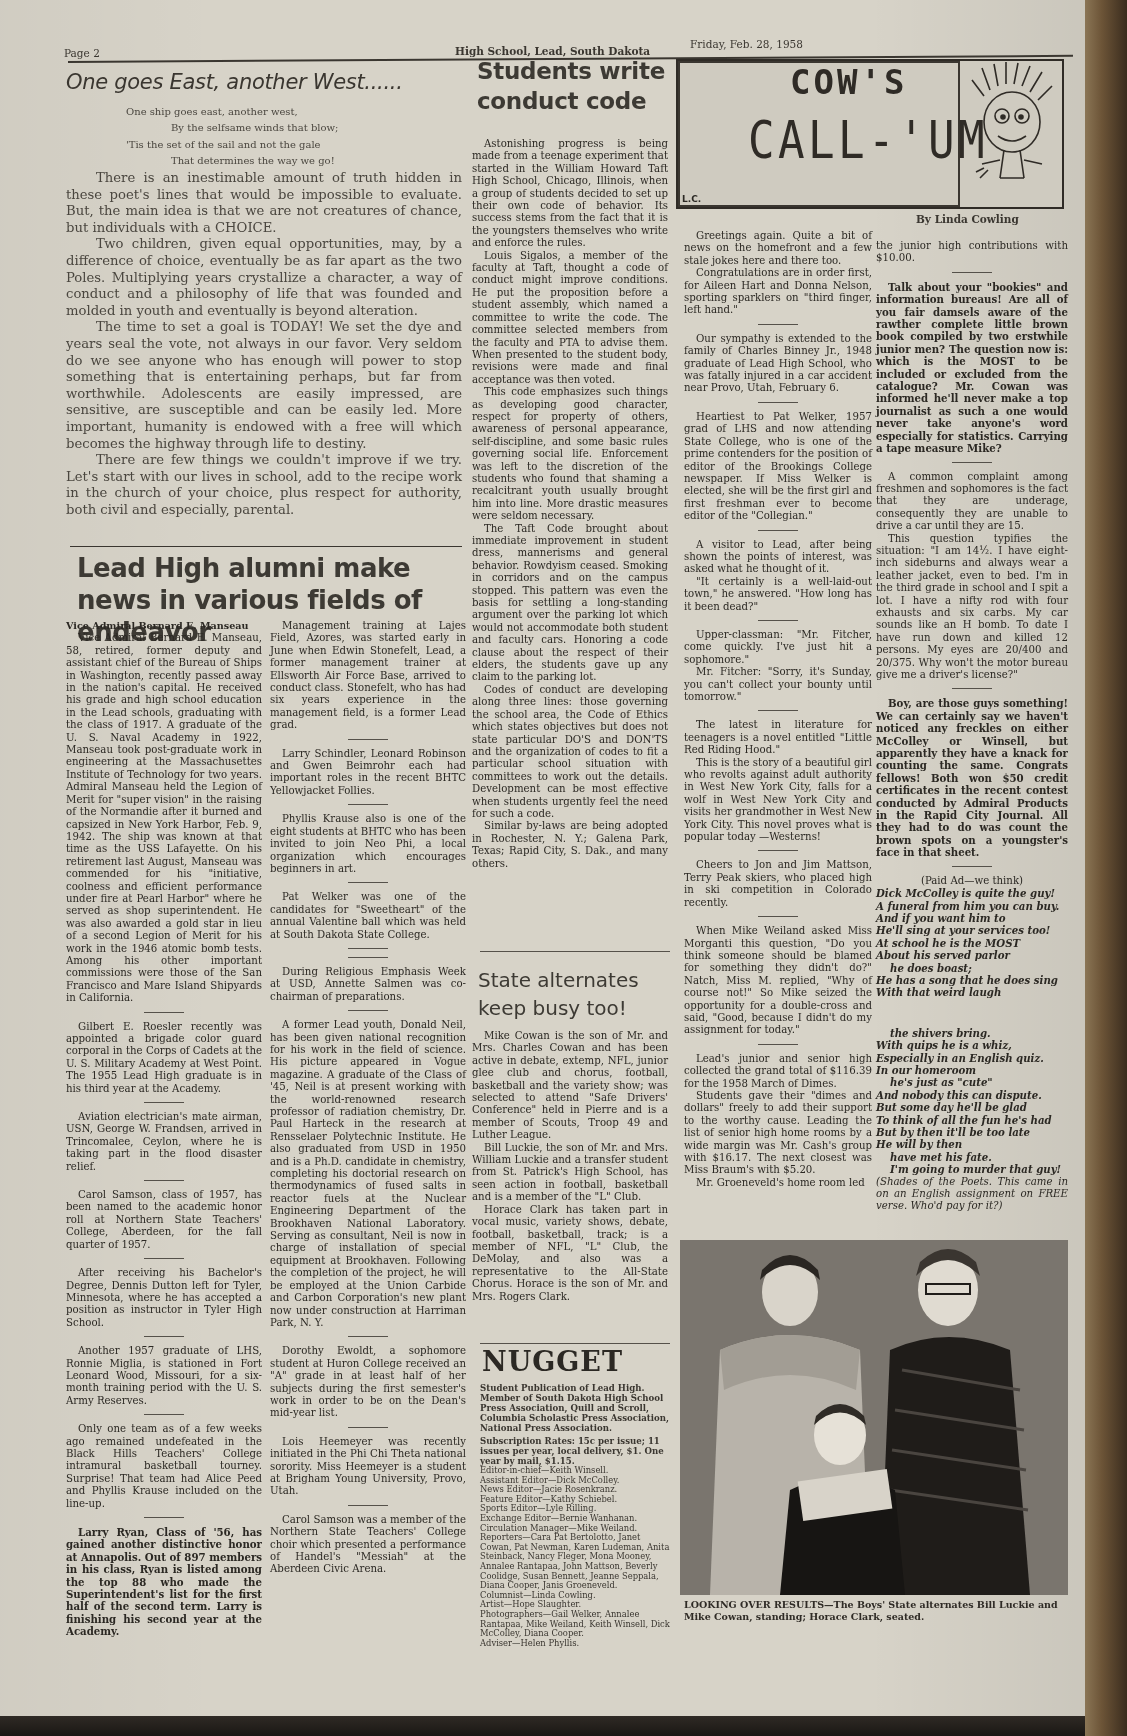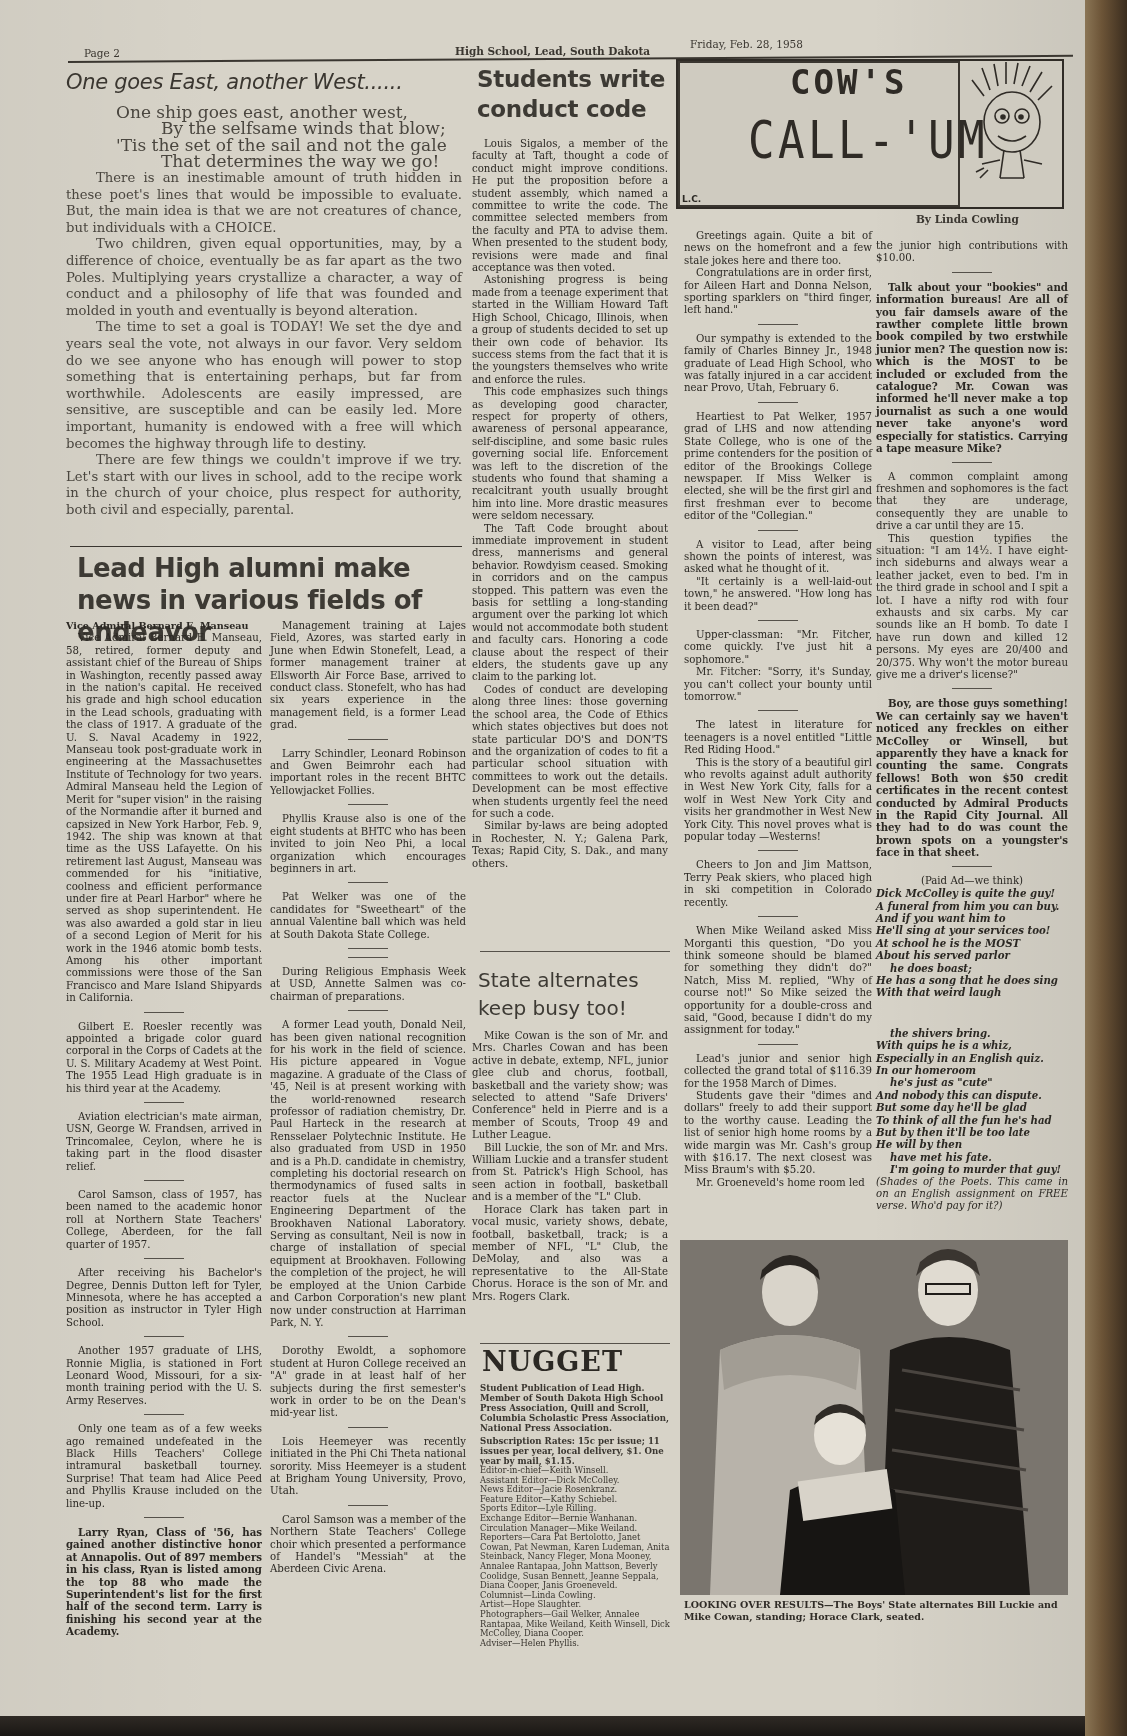--- a/index.html
+++ b/index.html
@@ -20,43 +20,43 @@
     background: linear-gradient(90deg, #8a7555 0%, #6c5437 40%, #3a2c1e 100%);
   }
   .bottom-edge {
     position: absolute; left: 0; bottom: 0; width: 1085px; height: 20px;
     background: linear-gradient(180deg, #2f2a25, #1a1714);
   }
   .masthead {
     position: absolute; left: 60px; top: 38px; width: 1010px; height: 22px;
     font-size: 10.5px; color: #3a3630;
   }
-  .masthead .pg { position: absolute; left: 4px; top: 9px; margin-left: 20px; }
+  .masthead .pg { position: absolute; left: 4px; top: 9px; }
   .masthead .school { position: absolute; left: 395px; top: 7px; font-weight: bold; }
   .masthead .date { position: absolute; left: 630px; top: 0px; }
   .rule-top { position: absolute; left: 68px; top: 61px; width: 1005px; height: 2px; background: #3a3630; transform: rotate(-0.35deg); transform-origin: left; }
 
   .col { position: absolute; font-size: 10.2px; line-height: 12.4px; text-align: justify; }
   .col p { text-indent: 12px; margin-bottom: 0; }
   .short-rule { width: 40px; height: 1px; background: #55514a; margin: 7px auto 8px; }
 
   
   .edit-head { position: absolute; left: 66px; top: 70px; font-size: 21px; font-style: italic; font-family: "DejaVu Sans", sans-serif; color: #3a3630; letter-spacing: -0.3px; }
-  .poem { position: absolute; left: 56px; top: 104px; width: 395px; font-size: 17px; line-height: 16.3px; color: #4a463f; }
+  .poem { position: absolute; left: 66px; top: 104px; width: 395px; font-size: 10px; line-height: 16.3px; color: #4a463f; }
   .poem div:nth-child(1) { padding-left: 60px; }
   .poem div:nth-child(2) { padding-left: 105px; }
   .poem div:nth-child(3) { padding-left: 60px; }
   .poem div:nth-child(4) { padding-left: 105px; }
   .edit-body { position: absolute; left: 66px; top: 170px; width: 396px; font-size: 13.2px; line-height: 16.6px; text-align: justify; color: #4a463f; }
   .edit-body p { text-indent: 30px; }
   .rule-edit { position: absolute; left: 70px; top: 546px; width: 392px; height: 1px; background: #3a3630; }
 
   .alumni-head { position: absolute; left: 77px; top: 552px; width: 390px; font-family: "DejaVu Sans", sans-serif; font-weight: bold; font-size: 26px; line-height: 32px; color: #3d3a34; letter-spacing: -0.5px; }
 
-  .students-head { position: absolute; left: 477px; top: 64px; width: 190px; font-family: "DejaVu Sans", sans-serif; font-weight: bold; font-size: 23px; line-height: 30px; color: #3d3a34; letter-spacing: -0.3px; }
+  .students-head { position: absolute; left: 477px; top: 56px; width: 190px; font-family: "DejaVu Sans", sans-serif; font-weight: bold; font-size: 23px; line-height: 30px; color: #3d3a34; letter-spacing: -0.3px; }
   .state-head { position: absolute; left: 478px; top: 966px; width: 190px; font-family: "DejaVu Sans", sans-serif; font-size: 20px; line-height: 28px; color: #3d3a34; }
   .rule-state { position: absolute; left: 480px; top: 951px; width: 190px; height: 1px; background: #55514a; }
   .rule-nugget { position: absolute; left: 480px; top: 1343px; width: 190px; height: 1px; background: #55514a; }
   .nugget-head { position: absolute; left: 482px; top: 1346px; font-family: "DejaVu Serif", serif; font-weight: bold; font-size: 27px; letter-spacing: 1px; color: #2b2823; }
   .nugget-box { position: absolute; left: 480px; top: 1383px; width: 192px; font-size: 8.6px; line-height: 10px; font-weight: bold; color: #3a3630; }
   .nugget-box .staff { font-weight: normal; font-size: 8.4px; line-height: 9.6px; }
 
   
   .logo-box { position: absolute; left: 676px; top: 59px; width: 388px; height: 150px; border: 2px solid #2f2b26; background: #cfcbc0; }
   .logo-inner { position: absolute; left: 678px; top: 61px; width: 282px; height: 146px; border: 2px solid #3a3630; }
@@ -133,22 +133,22 @@
     <div class="short-rule"></div>
     <p>Dorothy Ewoldt, a sophomore student at Huron College received an "A" grade in at least half of her subjects during the first semester's work in order to be on the Dean's mid-year list.</p>
     <div class="short-rule"></div>
     <p>Lois Heemeyer was recently initiated in the Phi Chi Theta national sorority. Miss Heemeyer is a student at Brigham Young University, Provo, Utah.</p>
     <div class="short-rule"></div>
     <p>Carol Samson was a member of the Northern State Teachers' College choir which presented a performance of Handel's "Messiah" at the Aberdeen Civic Arena.</p>
   </div>
 
   <div class="students-head">Students write conduct code</div>
   <div class="col" style="left:472px; top:138px; width:196px;">
+    <p>Astonishing progress is being made from a teenage experiment that started in the William Howard Taft High School, Chicago, Illinois, when a group of students decided to set up their own code of behavior. Its success stems from the fact that it is the youngsters themselves who write and enforce the rules.</p>
     <p>Louis Sigalos, a member of the faculty at Taft, thought a code of conduct might improve conditions. He put the proposition before a student assembly, which named a committee to write the code. The committee selected members from the faculty and PTA to advise them. When presented to the student body, revisions were made and final acceptance was then voted.</p>
-    <p>Astonishing progress is being made from a teenage experiment that started in the William Howard Taft High School, Chicago, Illinois, when a group of students decided to set up their own code of behavior. Its success stems from the fact that it is the youngsters themselves who write and enforce the rules.</p>
     <p>This code emphasizes such things as developing good character, respect for property of others, awareness of personal appearance, self-discipline, and some basic rules governing social life. Enforcement was left to the discretion of the students who found that shaming a recalcitrant youth usually brought him into line. More drastic measures were seldom necessary.</p>
     <p>The Taft Code brought about immediate improvement in student dress, mannerisms and general behavior. Rowdyism ceased. Smoking in corridors and on the campus stopped. This pattern was even the basis for settling a long-standing argument over the parking lot which would not accommodate both student and faculty cars. Honoring a code clause about the respect of their elders, the students gave up any claim to the parking lot.</p>
     <p>Codes of conduct are developing along three lines: those governing the school area, the Code of Ethics which states objectives but does not state particular DO'S and DON'TS and the organization of codes to fit a particular school situation with committees to work out the details. Development can be most effective when students urgently feel the need for such a code.</p>
     <p>Similar by-laws are being adopted in Rochester, N. Y.; Galena Park, Texas; Rapid City, S. Dak., and many others.</p>
   </div>
 
   <div class="rule-state"></div>
   <div class="state-head">State alternates keep busy too!</div>
   <div class="col" style="left:472px; top:1030px; width:196px;">
     <p>Mike Cowan is the son of Mr. and Mrs. Charles Cowan and has been active in debate, extemp, NFL, junior glee club and chorus, football, basketball and the variety show; was selected to attend "Safe Drivers' Conference" held in Pierre and is a member of Scouts, Troop 49 and Luther League.</p>

